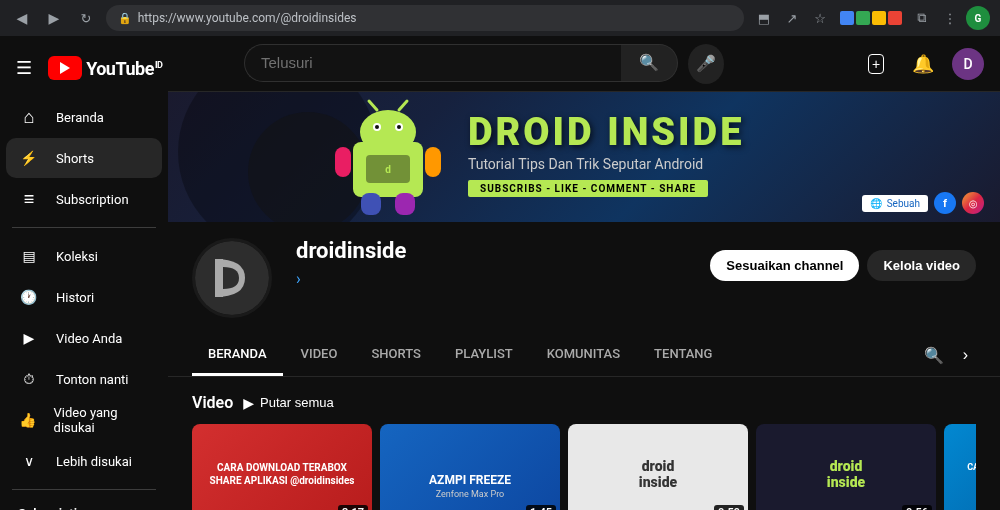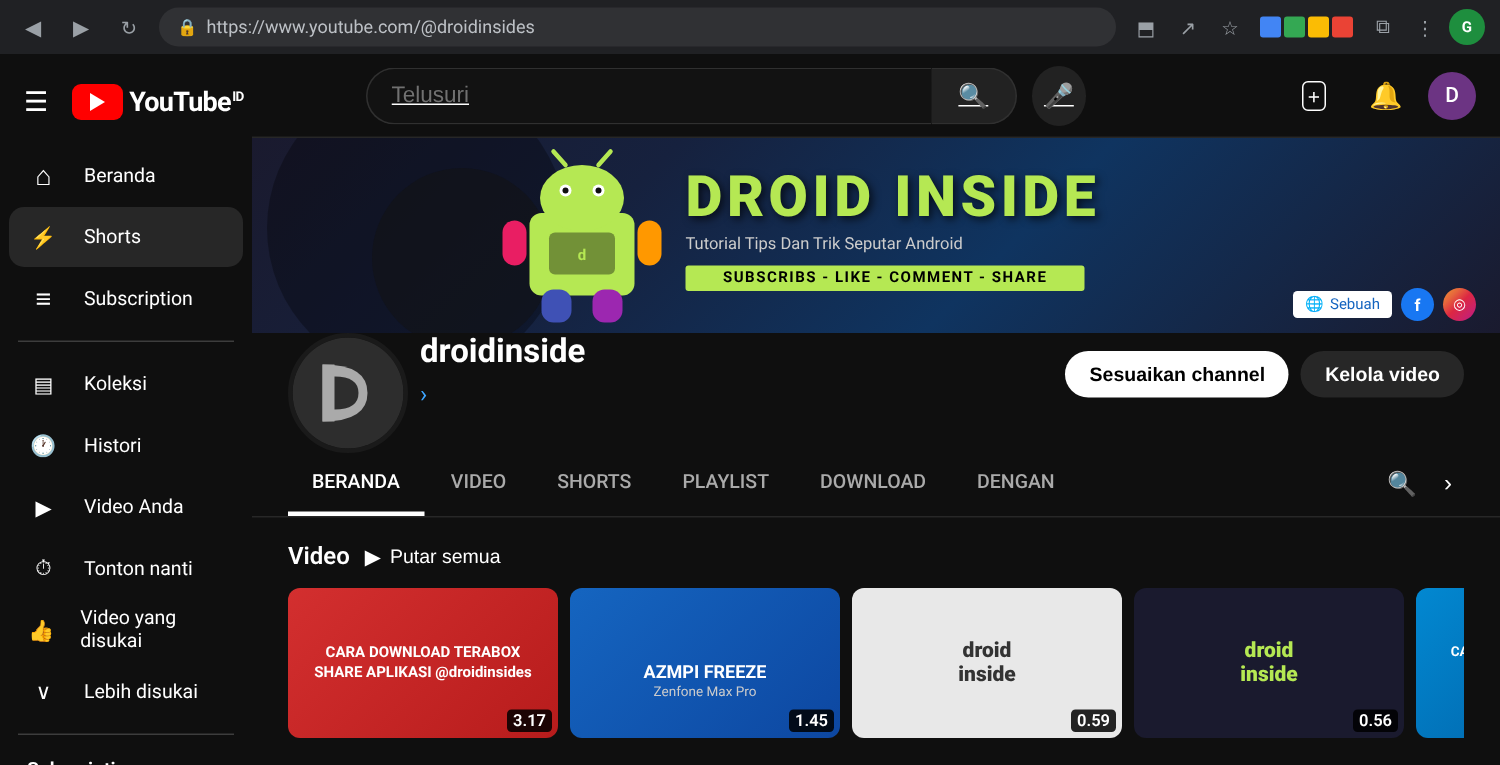--- a/index.html
+++ b/index.html
@@ -132,22 +132,20 @@
     }
     .yt-logo-text {
       font-size: 18px; font-weight: 700; color: #fff; letter-spacing: -0.5px;
     }
     .yt-logo-text sup { font-size: 9px; font-weight: 700; margin-left: 1px; }
     .yt-search-container {
       flex: 1;
       max-width: 480px;
       margin: 0 auto;
       display: flex;
-      align-items: center;
-      text-decoration: underline;
     }
     .yt-search-form {
       display: flex;
       width: 100%;
       height: 38px;
     }
     .yt-search-input {
       flex: 1;
       background: #121212;
       border: 1px solid #303030;
@@ -216,22 +214,22 @@
       background: linear-gradient(135deg, #1a1a2e 0%, #16213e 30%, #0f3460 60%, #1a1a2e 100%);
       position: relative;
       overflow: hidden;
       flex-shrink: 0;
     }
 
     
     .channel-info {
       display: flex;
       align-items: flex-start;
-      padding: 0 24px;
-      gap: 8px;
+      padding: 16px 24px;
+      gap: 24px;
       flex-shrink: 0;
     }
     .channel-avatar {
       width: 80px; height: 80px;
       border-radius: 50%;
       background: #1a1a1a;
       display: flex; align-items: center; justify-content: center;
       flex-shrink: 0;
       border: 3px solid #1a1a1a;
       overflow: hidden;
@@ -520,24 +518,24 @@
             <rect x="92" y="50" width="16" height="30" rx="8" fill="#ff9800"></rect>
 
             <rect x="28" y="96" width="20" height="22" rx="8" fill="#3f51b5"></rect>
             <rect x="62" y="96" width="20" height="22" rx="8" fill="#9c27b0"></rect>
 
             <rect x="33" y="58" width="44" height="28" rx="4" fill="#0f0f0f" opacity="0.4"></rect>
             <text x="55" y="76" text-anchor="middle" fill="#b5e853" font-size="10" font-weight="bold">d</text>
           </svg>
         </div>
 
-        <div style="position:absolute;left:289px;top:18px;">
+        <div style="position:absolute;left:300px;top:18px;">
           <div style="font-size:38px;font-weight:900;color:#b5e853;letter-spacing:3px;text-shadow:2px 2px 6px rgba(0,0,0,0.7);">DROID INSIDE</div>
-          <div style="font-size:11px;color:#ccc;margin-top:2px;">Tutorial Tips Dan Trik Seputar Android</div>
-          <div style="display:inline-flex;align-items:center;background:#b5e853;padding:3px 25px;border-radius:2px;margin-top:8px;">
+          <div style="font-size:14px;color:#ccc;margin-top:2px;">Tutorial Tips Dan Trik Seputar Android</div>
+          <div style="display:inline-flex;align-items:center;background:#b5e853;padding:3px 12px;border-radius:2px;margin-top:8px;">
             <span style="font-size:10px;font-weight:700;color:#000;letter-spacing:1px;">SUBSCRIBS - LIKE - COMMENT - SHARE</span>
           </div>
         </div>
 
         <div style="position:absolute;right:16px;bottom:8px;display:flex;align-items:center;gap:6px;">
           <div style="background:#fff;border-radius:3px;padding:3px 8px;font-size:10px;color:#1565c0;cursor:pointer;display:flex;align-items:center;gap:4px;">
             <span style="font-size:10px;">🌐</span>
             <span>Sebuah</span>
           </div>
           <div style="background:#1877f2;border-radius:50%;width:22px;height:22px;display:flex;align-items:center;justify-content:center;cursor:pointer;">
@@ -572,22 +570,22 @@
           <button class="btn-sesuaikan">Sesuaikan channel</button>
           <button class="btn-kelola">Kelola video</button>
         </div>
       </div>
 
       <div class="channel-tabs">
         <div class="channel-tab active">BERANDA</div>
         <div class="channel-tab">VIDEO</div>
         <div class="channel-tab">SHORTS</div>
         <div class="channel-tab">PLAYLIST</div>
-        <div class="channel-tab">DOWNLOAD</div>
-        <div class="channel-tab">DENGAN</div>
+        <div class="channel-tab">KOMUNITAS</div>
+        <div class="channel-tab">TENTANG</div>
         <button class="tab-search-btn">
           <span>🔍</span>
         </button>
         <button class="tab-next-btn">
           <span>›</span>
         </button>
       </div>
 
       <div class="video-section">
         <div class="video-section-header">

